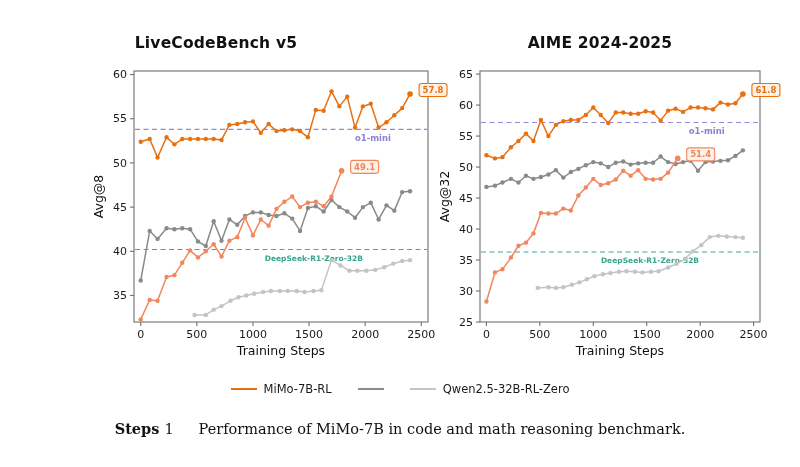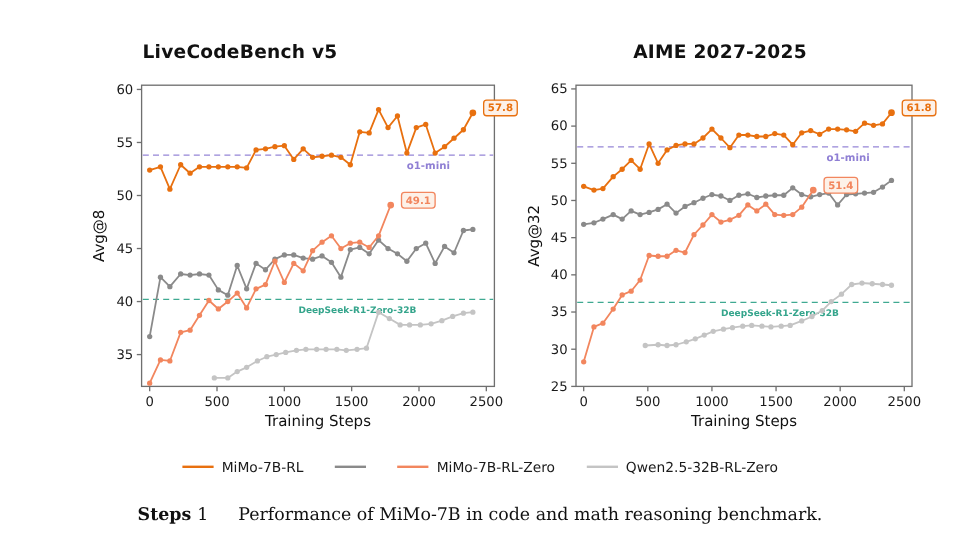--- a/index.html
+++ b/index.html
@@ -4,21 +4,21 @@
 <style>
   html,body{margin:0;padding:0;}
   body{
     width:800px;height:467px;background:#ffffff;
     font-family:"DejaVu Sans", sans-serif;
     overflow:hidden;
   }
   #figure-root{position:relative;width:800px;height:467px;}
   .panels{position:absolute;left:0;top:0;width:800px;height:370px;}
   .panel{position:absolute;top:0;height:370px;width:400px;}
-  .panel-left{left:0;padding-left:40px;}
+  .panel-left{left:16px;padding-left:40px;}
   .panel-right{left:400px;}
   .panel-title{
     position:absolute;top:34px;left:0;width:400px;text-align:center;
     font-family:"DejaVu Sans", sans-serif;font-weight:bold;font-size:15.5px;
     color:#111111;letter-spacing:.2px;
   }
   svg{display:block;}
   .legend{
     position:absolute;left:0;top:376px;width:800px;height:26px;
     display:flex;align-items:center;justify-content:center;gap:26px;
@@ -219,21 +219,21 @@
           </g>
           <g>
             <rect x="294.59541984732823" y="160.36971830985914" width="28" height="13" rx="2.5" ry="2.5" fill="#fdf1e8" stroke="#f2865e" stroke-width="1.1"></rect>
             <text x="308.59541984732823" y="169.76971830985914" text-anchor="middle" font-size="8.5" font-weight="bold" fill="#f2865e">49.1</text>
             <circle cx="285.59541984732823" cy="170.86971830985914" r="2.8" fill="#f2865e"></circle>
           </g>
         </svg>
     </div>
 
     <div class="panel panel-right">
-      <div class="panel-title">AIME 2027-2025</div>
+      <div class="panel-title">AIME 2024-2025</div>
       <svg id="svg-right" width="400" height="370">
           <rect x="80" y="71" width="280" height="251" fill="none" stroke="#6f6f6f" stroke-width="1.1"></rect>
           <line x1="76" y1="322" x2="80" y2="322" stroke="#6f6f6f" stroke-width="1.1"></line>
           <text x="73" y="325.6" text-anchor="end" font-size="11" fill="#1a1a1a">25</text>
           <line x1="76" y1="291.01234567901236" x2="80" y2="291.01234567901236" stroke="#6f6f6f" stroke-width="1.1"></line>
           <text x="73" y="294.6123456790124" text-anchor="end" font-size="11" fill="#1a1a1a">30</text>
           <line x1="76" y1="260.0246913580247" x2="80" y2="260.0246913580247" stroke="#6f6f6f" stroke-width="1.1"></line>
           <text x="73" y="263.62469135802473" text-anchor="end" font-size="11" fill="#1a1a1a">35</text>
           <line x1="76" y1="229.03703703703704" x2="80" y2="229.03703703703704" stroke="#6f6f6f" stroke-width="1.1"></line>
           <text x="73" y="232.63703703703703" text-anchor="end" font-size="11" fill="#1a1a1a">40</text>
@@ -416,24 +416,20 @@
 
   <div class="legend">
     <div class="legend-item">
       <span class="legend-swatch" style="border-top-color:#e8700f"></span>
       <span class="legend-label">MiMo-7B-RL</span>
     </div>
     <div class="legend-item">
       <span class="legend-swatch" style="border-top-color:#8a8a8a"></span>
     </div>
     <div class="legend-item">
-      <span class="legend-swatch" style="border-top-color:#f2865e"></span>
-      <span class="legend-label">MiMo-7B-RL-Zero</span>
-    </div>
-    <div class="legend-item">
       <span class="legend-swatch" style="border-top-color:#c4c4c4"></span>
       <span class="legend-label">Qwen2.5-32B-RL-Zero</span>
     </div>
   </div>
 
   <div class="caption">
     <b>Steps</b><span class="capnum" style="margin-left:5px">1</span><span class="captext">Performance of MiMo-7B in code and math reasoning benchmark.</span>
   </div>
 
 </div>

